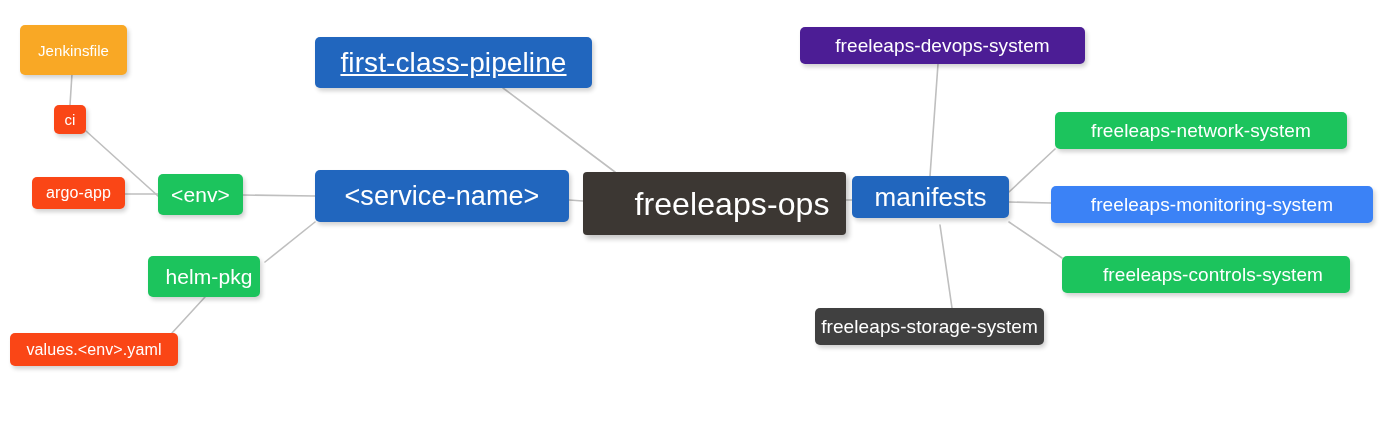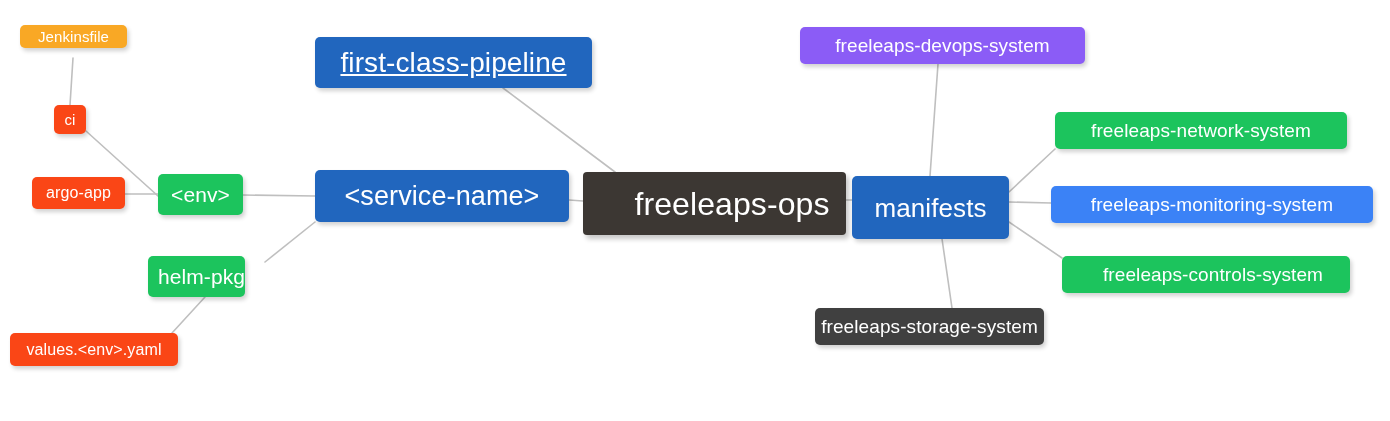--- a/index.html
+++ b/index.html
@@ -61,29 +61,29 @@
       <polyline points="503,88 615,172" fill="none" stroke="#bfbfbf" stroke-width="1.6" stroke-linecap="round"></polyline>
       <polyline points="569,200 583,201" fill="none" stroke="#bfbfbf" stroke-width="1.6" stroke-linecap="round"></polyline>
       <polyline points="846,200 852,200" fill="none" stroke="#bfbfbf" stroke-width="1.6" stroke-linecap="round"></polyline>
       <polyline points="930,176 938,64" fill="none" stroke="#bfbfbf" stroke-width="1.6" stroke-linecap="round"></polyline>
       <polyline points="1009,192 1055,149" fill="none" stroke="#bfbfbf" stroke-width="1.6" stroke-linecap="round"></polyline>
       <polyline points="1009,202 1051,203" fill="none" stroke="#bfbfbf" stroke-width="1.6" stroke-linecap="round"></polyline>
       <polyline points="1009,222 1062,258" fill="none" stroke="#bfbfbf" stroke-width="1.6" stroke-linecap="round"></polyline>
       <polyline points="940,225 952,308" fill="none" stroke="#bfbfbf" stroke-width="1.6" stroke-linecap="round"></polyline>
     </svg>
   <div id="node-layer">
-      <div class="node" style="left: 20px; top: 25px; width: 107px; height: 23px; background: rgb(249, 168, 37); font-size: 15px; color: rgb(255, 255, 255);">Jenkinsfile</div>
+      <div class="node" style="left: 20px; top: 25px; width: 107px; height: 50px; background: rgb(249, 168, 37); font-size: 15px; color: rgb(255, 255, 255);">Jenkinsfile</div>
       <div class="node" style="left: 54px; top: 105px; width: 32px; height: 29px; background: rgb(250, 70, 22); font-size: 15px; color: rgb(255, 255, 255); text-align: right;">ci</div>
       <div class="node" style="left: 32px; top: 177px; width: 93px; height: 32px; background: rgb(250, 70, 22); font-size: 16px; color: rgb(255, 255, 255);">argo-app</div>
       <div class="node" style="left: 158px; top: 174px; width: 85px; height: 41px; background: rgb(28, 196, 93); font-size: 21px; color: rgb(255, 255, 255);">&lt;env&gt;</div>
-      <div class="node" style="left: 148px; top: 256px; width: 97px; height: 41px; background: rgb(28, 196, 93); font-size: 21px; color: rgb(255, 255, 255); padding-left: 20px;">helm-pkg</div>
+      <div class="node" style="left: 148px; top: 256px; width: 112px; height: 41px; background: rgb(28, 196, 93); font-size: 21px; color: rgb(255, 255, 255); padding-left: 20px;">helm-pkg</div>
       <div class="node" style="left: 10px; top: 333px; width: 168px; height: 33px; background: rgb(250, 70, 22); font-size: 16px; color: rgb(255, 255, 255);">values.&lt;env&gt;.yaml</div>
       <div class="node" style="left: 315px; top: 37px; width: 277px; height: 51px; background: rgb(33, 102, 190); font-size: 28px; color: rgb(255, 255, 255); text-decoration: underline;">first-class-pipeline</div>
       <div class="node" style="left: 315px; top: 170px; width: 254px; height: 52px; background: rgb(33, 102, 190); font-size: 27px; color: rgb(255, 255, 255);">&lt;service-name&gt;</div>
       <div class="node root" style="left: 583px; top: 172px; width: 263px; height: 63px; background: rgb(60, 55, 51); font-size: 32px; color: rgb(255, 255, 255); padding-left: 45px;">freeleaps-ops</div>
-      <div class="node" style="left: 852px; top: 176px; width: 157px; height: 63px; background: rgb(33, 102, 190); font-size: 26px; color: rgb(255, 255, 255);">manifests</div>
-      <div class="node" style="left: 800px; top: 27px; width: 285px; height: 37px; background: #8b5cf6; font-size: 19px; color: rgb(255, 255, 255);">freeleaps-devops-system</div>
+      <div class="node" style="left: 852px; top: 176px; width: 157px; height: 42px; background: rgb(33, 102, 190); font-size: 26px; color: rgb(255, 255, 255);">manifests</div>
+      <div class="node" style="left: 800px; top: 27px; width: 285px; height: 37px; background: #4c1d95; font-size: 19px; color: rgb(255, 255, 255);">freeleaps-devops-system</div>
       <div class="node" style="left: 1055px; top: 112px; width: 292px; height: 37px; background: rgb(28, 196, 93); font-size: 19px; color: rgb(255, 255, 255);">freeleaps-network-system</div>
       <div class="node" style="left: 1051px; top: 186px; width: 322px; height: 37px; background: #3b82f6; font-size: 19px; color: rgb(255, 255, 255);">freeleaps-monitoring-system</div>
       <div class="node" style="left: 1062px; top: 256px; width: 288px; height: 37px; background: rgb(28, 196, 93); font-size: 19px; color: rgb(255, 255, 255); padding-left: 24px;">freeleaps-controls-system</div>
       <div class="node" style="left: 815px; top: 308px; width: 229px; height: 37px; background: #404040; font-size: 19px; color: rgb(255, 255, 255);">freeleaps-storage-system</div>
     </div>
 </div>
 
 </body></html>

